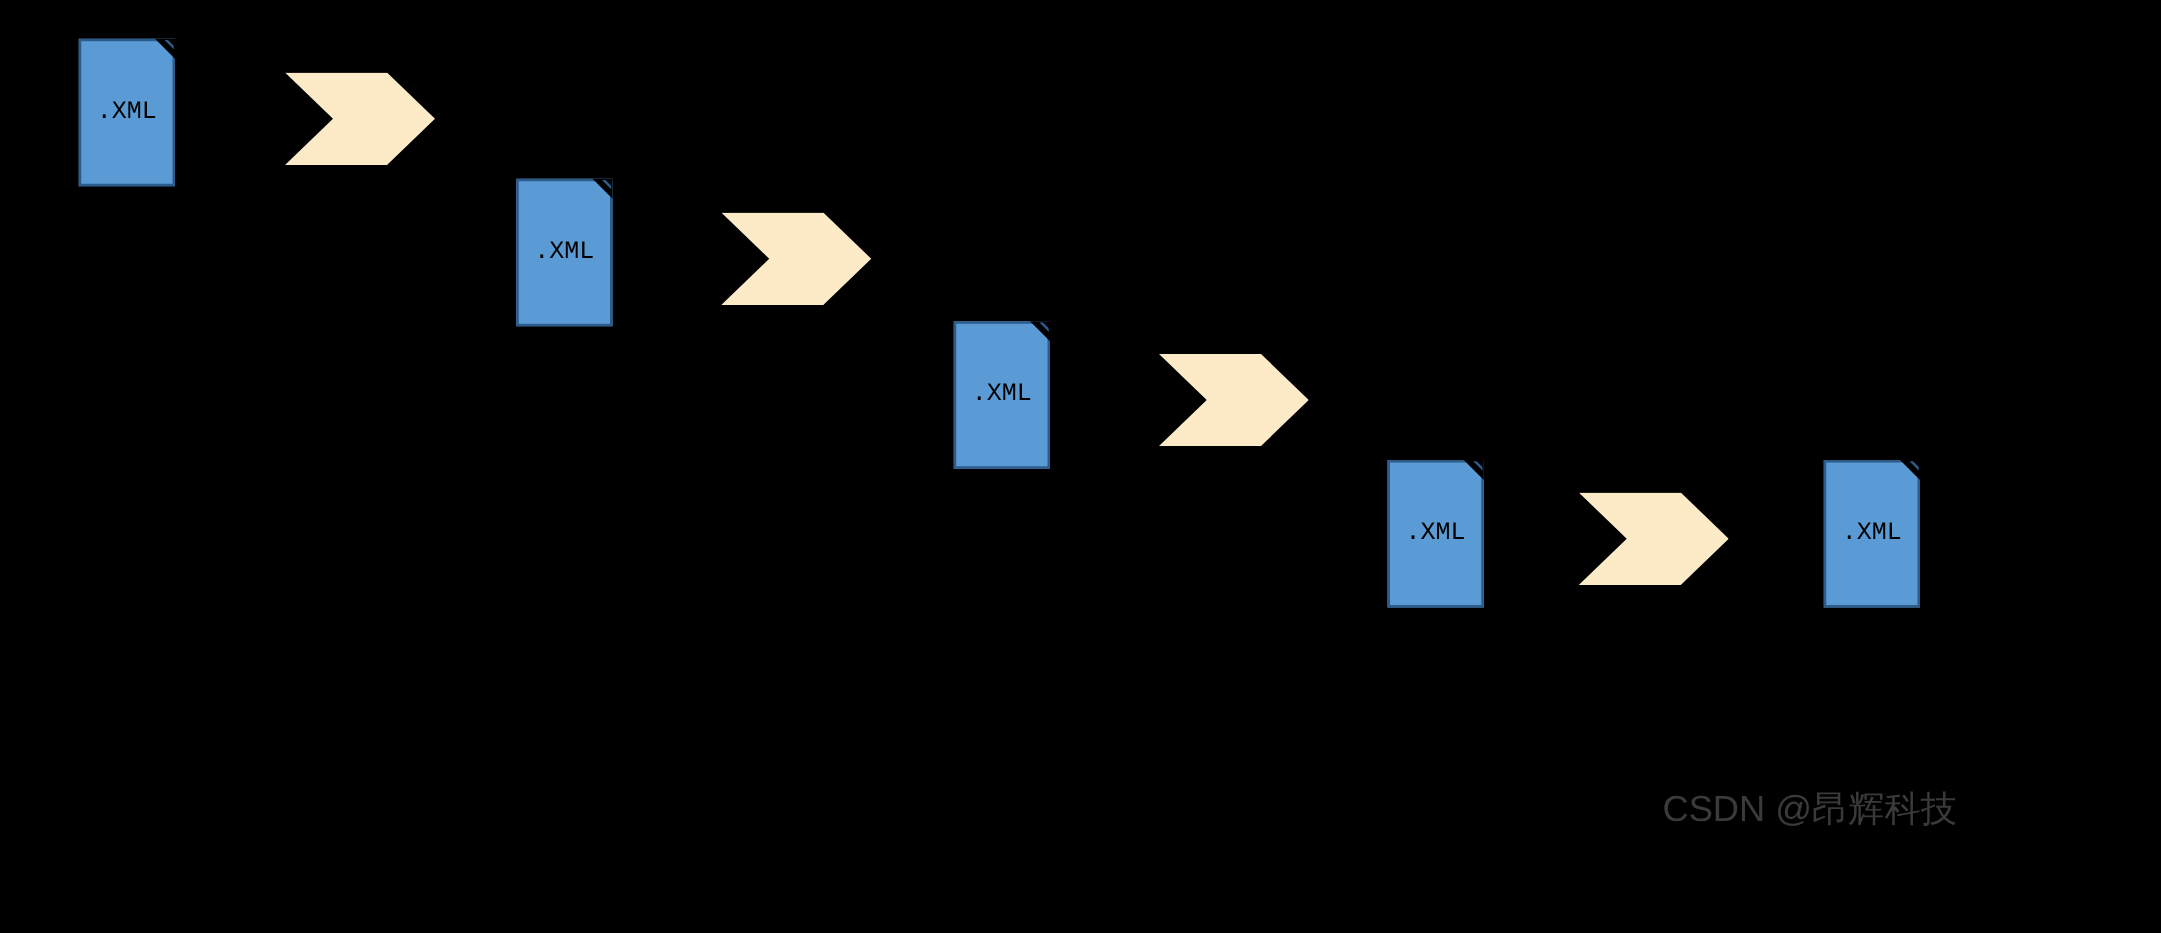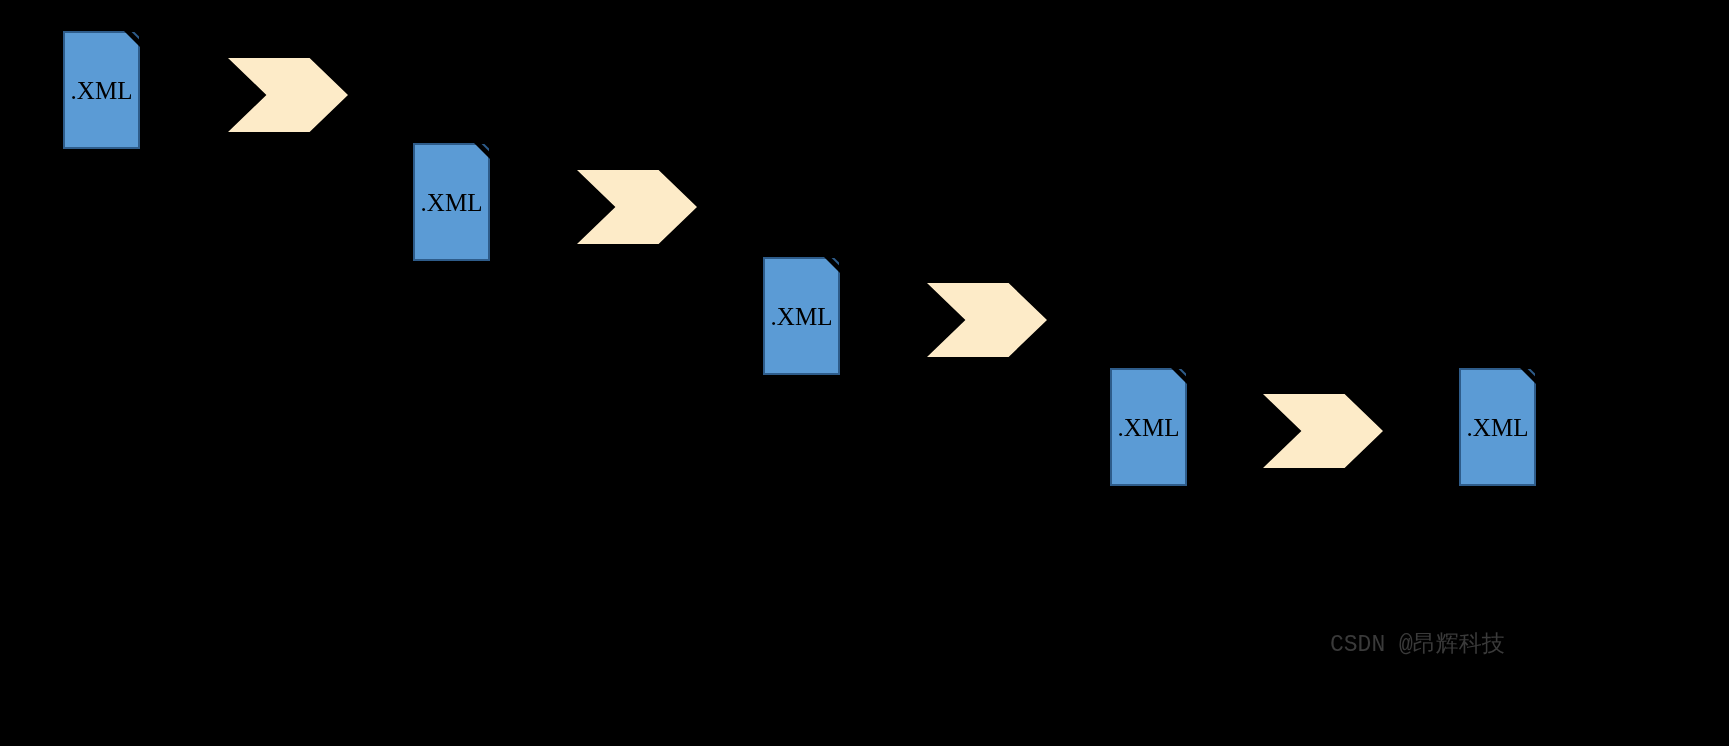--- a/index.html
+++ b/index.html
@@ -53,39 +53,39 @@
     width: 30px;
     height: 2px;
     background: #2E5C8A;
     transform: rotate(45deg);
     transform-origin: center;
   }
   .doc-label {
     position: relative;
     z-index: 2;
     color: #000000;
-    font-size: 25px;
+    font-size: 20px;
     line-height: 1;
     letter-spacing: 0px;
     white-space: nowrap;
-    font-family: Liberation Serif, serif;
+    font-family: Liberation Mono, monospace;
   }
   .arrow {
     position: absolute;
     background: #FDEBC8;
     -webkit-clip-path: polygon(0% 0%, 68% 0%, 100% 50%, 68% 100%, 0% 100%, 32% 50%);
     clip-path: polygon(0% 0%, 68% 0%, 100% 50%, 68% 100%, 0% 100%, 32% 50%);
   }
   .watermark {
     position: absolute;
     color: #3A3A3A;
-    font-size: 23px;
+    font-size: 29px;
     line-height: 1;
     white-space: nowrap;
-    font-family: Liberation Mono, monospace;
+    font-family: Liberation Sans, sans-serif;
   }
 </style>
 </head>
 <body>
 
 <div id="stage" style="width: 1729px; height: 746px; background: rgb(0, 0, 0);">
 
   <div class="doc" id="doc-1" style="left: 63px; top: 31px; width: 77px; height: 118px; background: rgb(91, 155, 213); border-color: rgb(46, 92, 138);">
     <span class="doc-label" style="color: rgb(0, 0, 0);">.XML</span>
     <span class="doc-fold-mask" style="border-right-color: rgb(0, 0, 0);"></span>

